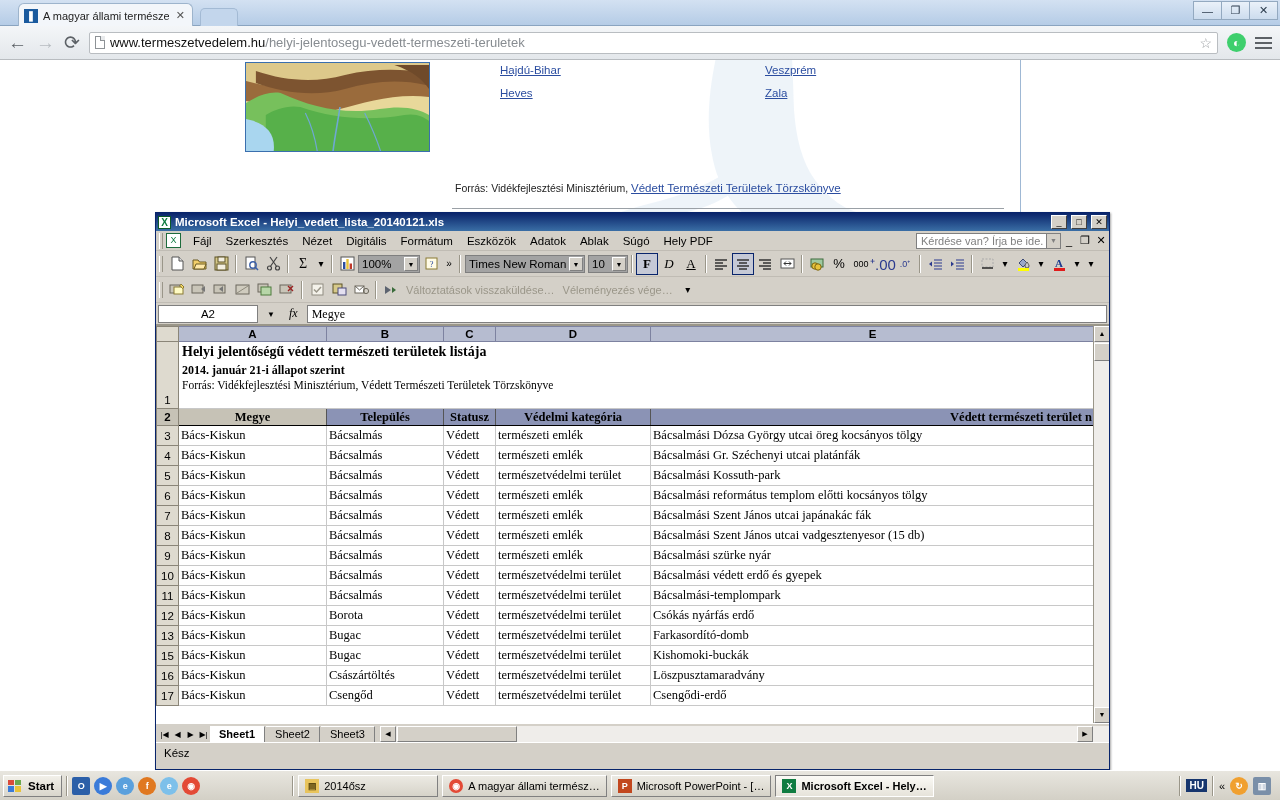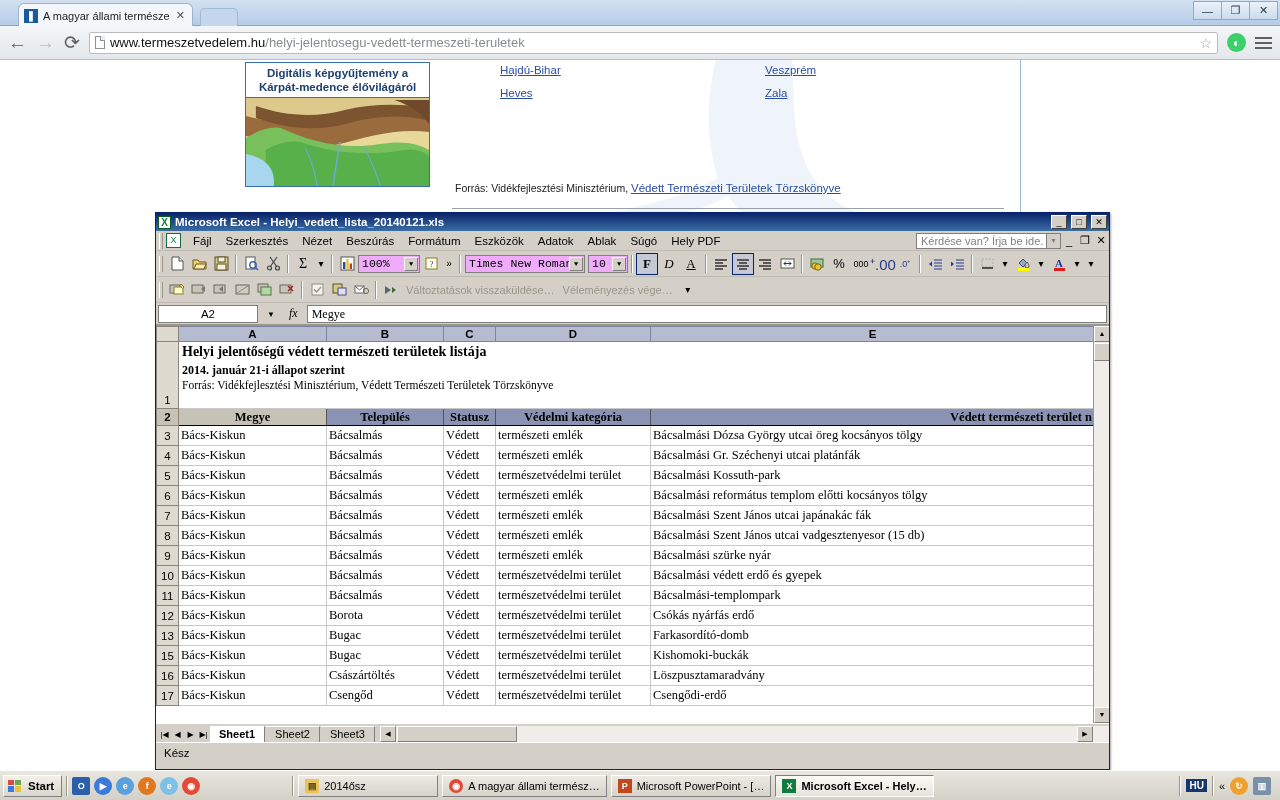--- a/index.html
+++ b/index.html
@@ -156,22 +156,22 @@
     height:26px; background:#d4d0c8; display:flex; align-items:center;
     border-bottom:1px solid #c0bcb4; padding-left:2px;
   }
   .tb-btn {
     width:22px; height:22px; display:flex; align-items:center; justify-content:center;
     cursor:pointer; flex:0 0 22px;
   }
   .tb-btn.pressed { border:1px solid #08246b; background:#c5c9d6; }
   .tb-sep { width:1px; height:18px; border-left:1px solid #9a9689; border-right:1px solid #fff; margin:0 3px; }
   .tb-combo {
-    height:18px; background:#f0abfc; border:1px solid #7f7f7f;
-    display:flex; align-items:center; font-size:11.5px; padding-left:3px; position:relative;font-family:Liberation Mono, monospace;
+    height:18px; background:#a3a3a3; border:1px solid #7f7f7f;
+    display:flex; align-items:center; font-size:11.5px; padding-left:3px; position:relative;
   }
   .combo-arrow {
     position:absolute; right:1px; top:1px; width:14px; height:14px;
     background:#d4d0c8; border-top:1px solid #fff; border-left:1px solid #fff;
     border-right:1px solid #808080; border-bottom:1px solid #808080;
     font-size:7px; text-align:center; line-height:13px; cursor:pointer;
   }
   .more-btn { width:14px; font-size:10px; text-align:center; cursor:pointer; color:#000; }
   .tb-label { font-size:11px; color:#9a9689; padding:0 4px; cursor:default; }
 
@@ -338,24 +338,20 @@
 
   <div id="page-viewport">
     <div id="page-inner">
 
       <svg id="bird-shape" viewBox="0 0 360 210">
         <path d="M130 -10 C120 30 115 70 122 105 C128 140 148 165 175 178 C205 192 250 196 300 190 C320 188 335 182 330 174 C325 166 300 170 280 166 C255 161 238 148 225 130 C212 112 206 88 204 60 C203 35 203 8 200 -10 Z" fill="#cfe0f0"></path>
         <path d="M0 180 C30 175 70 170 105 160 C125 154 140 146 150 136 L140 120 C120 134 92 146 58 154 C35 160 12 168 0 176 Z" fill="#cfe0f0"></path>
       </svg>
 
       <div id="left-panel">
-        <div id="left-panel-title">
-          <div>Digitális képgyűjtemény a</div>
-          <div>Kárpát-medence élővilágáról</div>
-        </div>
         <svg id="kp-map" viewBox="0 0 185 88" preserveAspectRatio="none">
           <rect width="185" height="88" fill="#e8d89a"></rect>
           <path d="M0 0 H185 V20 C150 14 120 22 95 30 C70 38 40 34 0 26 Z" fill="#ddc98b"></path>
           <path d="M0 18 C30 26 60 30 85 24 C110 18 140 10 185 14 V34 C150 30 120 40 95 46 C65 53 30 44 0 38 Z" fill="#9a6b3c"></path>
           <path d="M10 8 C40 18 70 20 100 12 C130 5 160 6 182 10 L182 22 C155 16 128 18 100 26 C70 34 38 30 10 20 Z" fill="#7d5430"></path>
           <path d="M35 30 C65 44 100 52 135 46 C160 42 175 46 185 52 V88 H0 V40 C10 34 22 28 35 30 Z" fill="#77c05c"></path>
           <path d="M55 44 C90 56 125 58 160 52 C172 50 180 54 185 58 V88 H20 V52 C30 46 42 42 55 44 Z" fill="#57b04a"></path>
           <path d="M0 56 C20 60 30 70 28 88 H0 Z" fill="#a9d6ef"></path>
           <path d="M95 44 C93 58 90 72 88 88" stroke="#6fa8d4" stroke-width="1.6" fill="none"></path>
           <path d="M60 50 C66 62 70 76 72 88" stroke="#6fa8d4" stroke-width="1.2" fill="none"></path>
@@ -399,21 +395,21 @@
     <span class="xl-winbtn">□</span>
     <span class="xl-winbtn">✕</span>
   </div>
 
   <div id="excel-menubar">
     <span class="menu-grip"></span>
     <span class="doc-icon">X</span>
     <span class="menu-item">Fájl</span>
     <span class="menu-item">Szerkesztés</span>
     <span class="menu-item">Nézet</span>
-    <span class="menu-item">Beszúrás</span>
+    <span class="menu-item">Digitális</span>
     <span class="menu-item">Formátum</span>
     <span class="menu-item">Eszközök</span>
     <span class="menu-item">Adatok</span>
     <span class="menu-item">Ablak</span>
     <span class="menu-item">Súgó</span>
     <span class="menu-item">Hely PDF</span>
     <div id="ask-box">
       <span>Kérdése van? Írja be ide.</span>
       <span id="ask-arrow">▼</span>
     </div>

